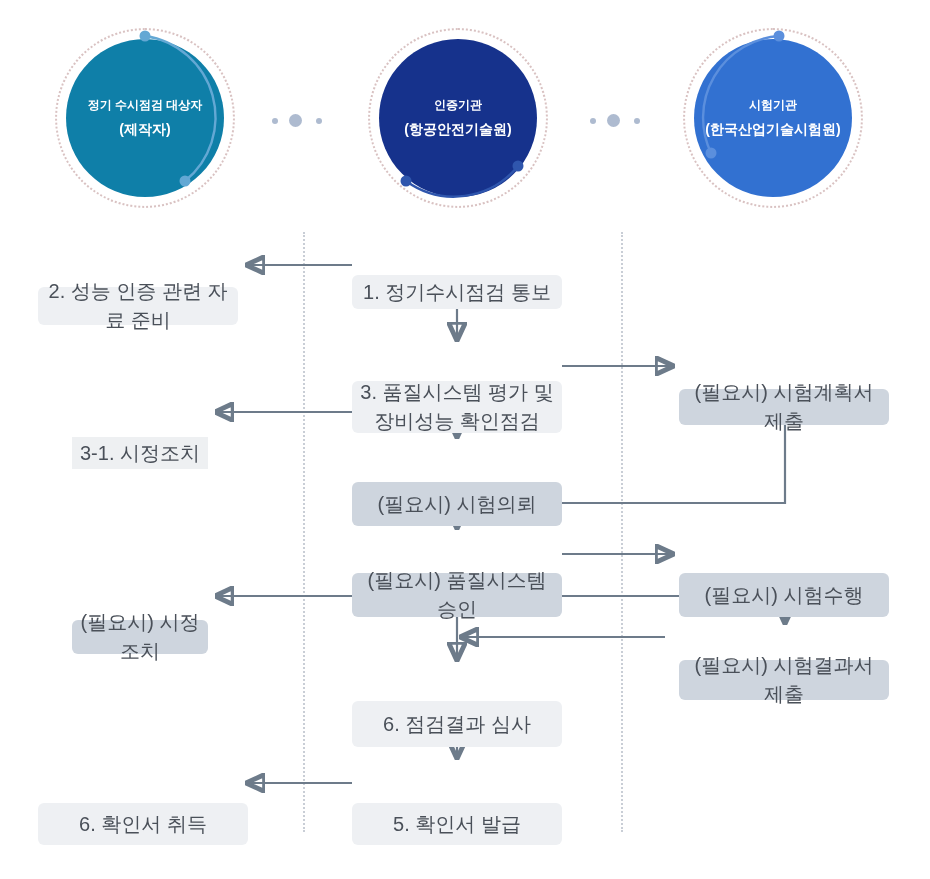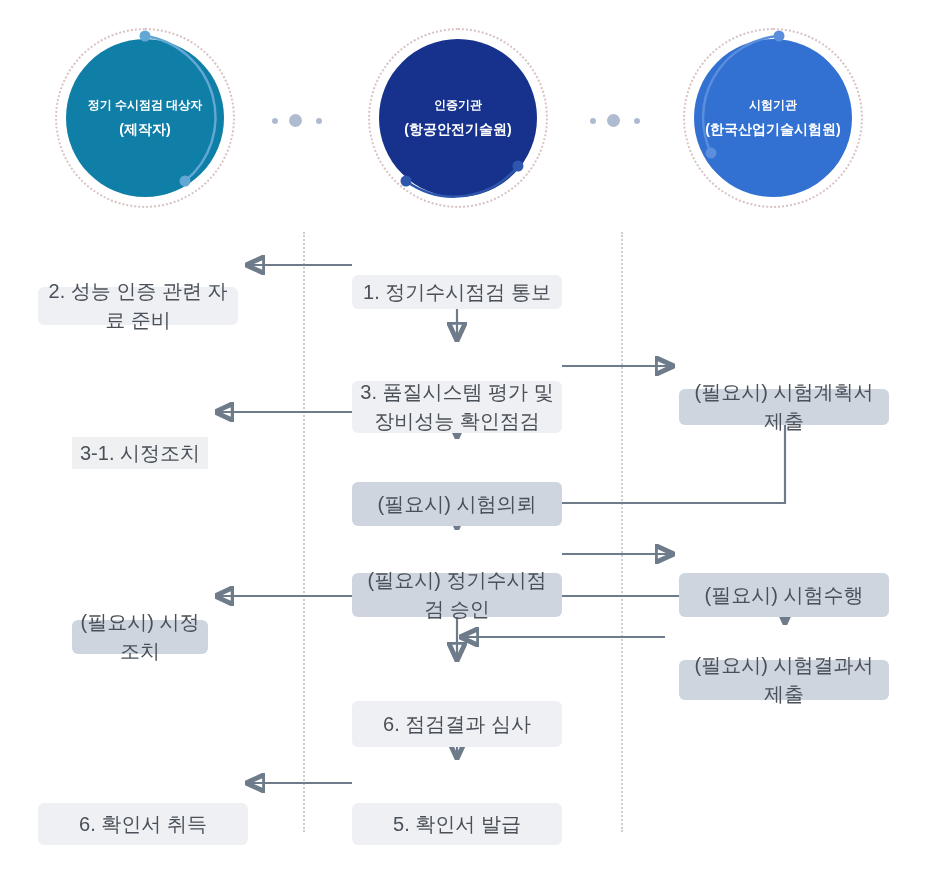--- a/index.html
+++ b/index.html
@@ -162,21 +162,21 @@
       <span>3. 품질시스템 평가 및</span><br>
       <span>장비성능 확인점검</span>
     </span>
   </div>
   <div class="box dark" style="left:679px;top:348px;width:210px;height:36px;">(필요시) 시험계획서 제출</div>
 
   <div class="box light sharp" style="left:72px;top:396px;width:136px;height:32px;">3-1. 시정조치</div>
 
   <div class="box dark" style="left:352px;top:441px;width:210px;height:44px;">(필요시) 시험의뢰</div>
 
-  <div class="box dark" style="left:352px;top:532px;width:210px;height:44px;">(필요시) 정기수시점검 승인</div>
+  <div class="box dark" style="left:352px;top:532px;width:210px;height:44px;">(필요시) 품질시스템 승인</div>
   <div class="box dark" style="left:679px;top:532px;width:210px;height:44px;">(필요시) 시험수행</div>
 
   <div class="box dark" style="left:72px;top:579px;width:136px;height:34px;">(필요시) 시정조치</div>
 
   <div class="box dark" style="left:679px;top:619px;width:210px;height:40px;">(필요시) 시험결과서 제출</div>
 
   <div class="box light" style="left:352px;top:660px;width:210px;height:46px;">6. 점검결과 심사</div>
 
   <div class="box light" style="left:38px;top:762px;width:210px;height:42px;">6. 확인서 취득</div>
   <div class="box light" style="left:352px;top:762px;width:210px;height:42px;">5. 확인서 발급</div>

